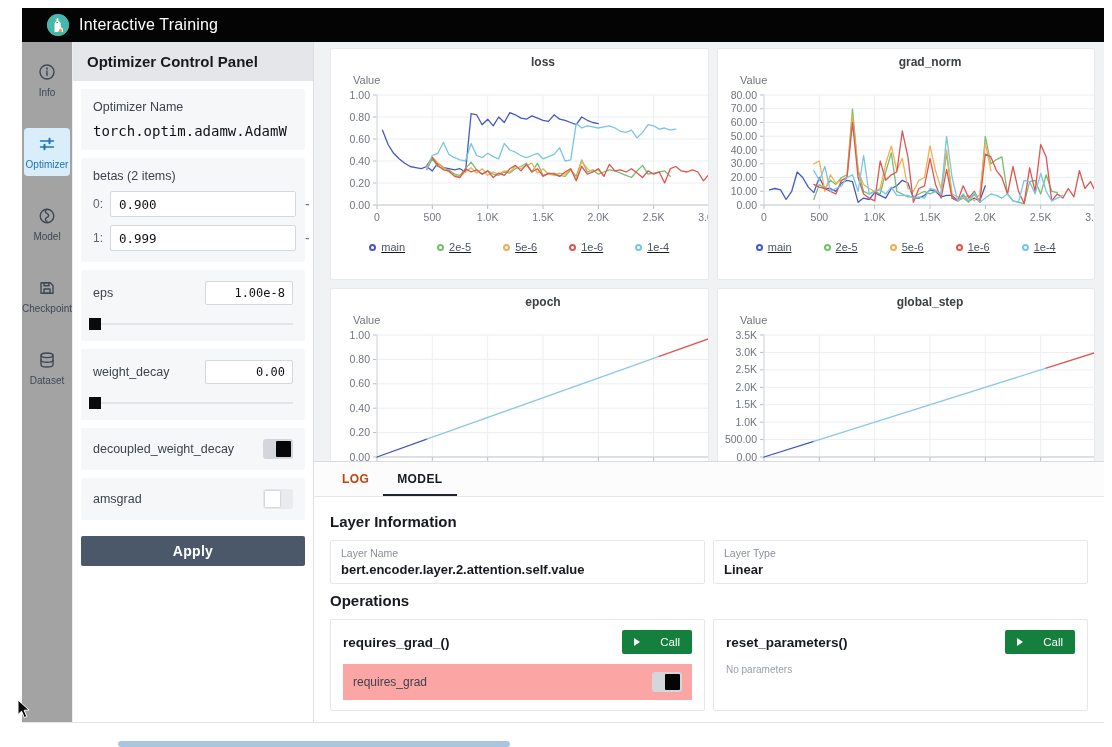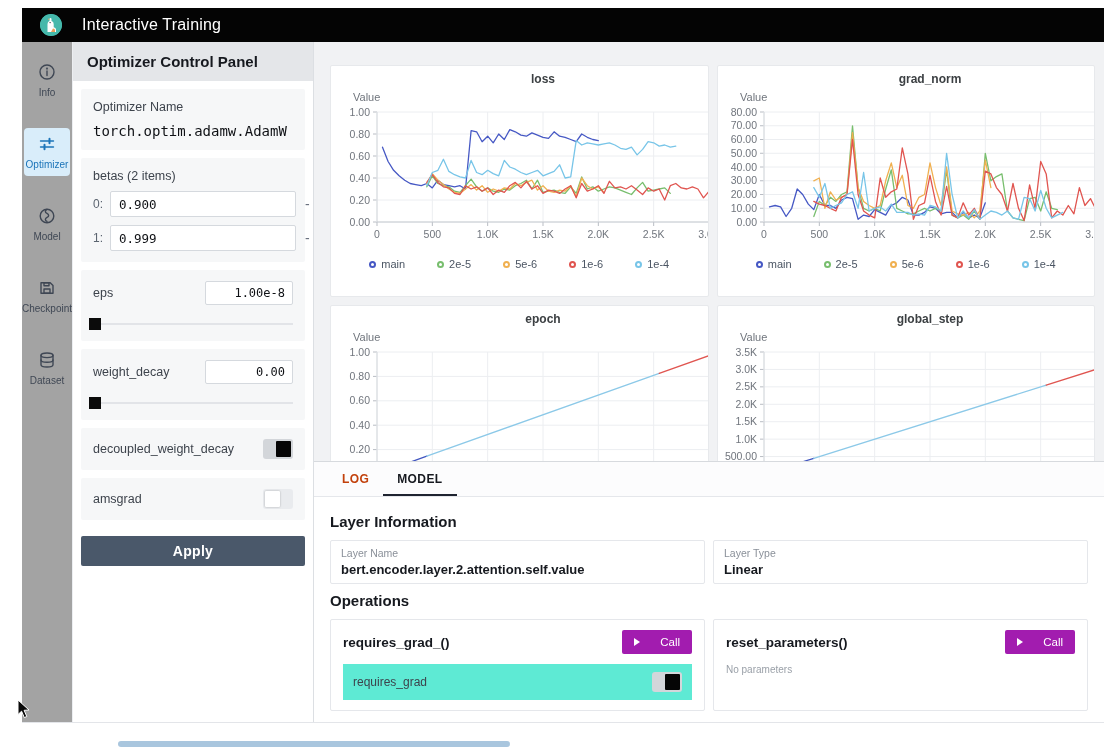--- a/index.html
+++ b/index.html
@@ -2,21 +2,21 @@
 <html><head>
 <meta charset="utf-8">
 <style>
   * { box-sizing: border-box; margin: 0; padding: 0; }
   html,body { width:1112px; height:747px; }
   body { position:relative; background:#fff; overflow:hidden;
          font-family:"Liberation Sans", sans-serif; color:#16191f; }
   .app { position:absolute; left:22px; top:8px; width:1082px; background:#fff; }
 
   
-  .header { height:34px; background:#040404; display:flex; align-items:center; padding:0 18px; gap:20px; }
+  .header { height:34px; background:#040404; display:flex; align-items:center; padding:0 25px; gap:10px; }
   .logo { width:22px; height:22px; border-radius:50%; background:#45b8ab; overflow:hidden; flex:0 0 auto; }
   .app-title { color:#fff; font-size:16px; font-weight:500; letter-spacing:.2px; }
 
   .body-row { display:flex; height:681px; border-bottom:1px solid #e3e5e9; }
 
   
   .sidebar { width:50px; padding-top:14px; display:flex; flex-direction:column; align-items:center; gap:24px; background:#a3a3a3; }
   .side-item { display:flex; flex-direction:column; align-items:center; gap:3px; width:46px; padding:6px 0; border-radius:4px; color:#3f4754; font-size:10px; cursor:pointer; }
   .side-item svg { stroke:currentColor; fill:none; stroke-width:1.4; stroke-linecap:round; stroke-linejoin:round; }
   .side-item.active { background:#d9edfa; color:#1b74b9; }
@@ -43,21 +43,21 @@
   .toggle { width:30px; height:20px; border-radius:3px; position:relative; cursor:pointer; flex:0 0 auto; }
   .toggle.off { background:#e9ebee; }
   .toggle.off::after { content:""; position:absolute; left:2px; top:2px; width:15px; height:16px; background:#fff; box-shadow:0 0 2px rgba(0,0,0,.3); border-radius:1px; }
   .toggle.on { background:#d3d6da; }
   .toggle.on::after { content:""; position:absolute; right:2px; top:2px; width:15px; height:16px; background:#050505; border-radius:1px; }
   .apply-btn { margin:16px 8px 0; height:30px; background:#4a586a; color:#fff; font-weight:bold; font-size:14px;
                border:none; border-radius:2px; letter-spacing:.3px; cursor:pointer; font-family:"Liberation Sans",sans-serif; }
 
   
   .main { flex:1; min-width:0; display:flex; flex-direction:column; background:#f1f2f4; }
-  .charts-viewport { height:419px; overflow:hidden; padding:23px 9px 0 16px; }
+  .charts-viewport { height:419px; overflow:hidden; padding:6px 9px 0 16px;text-decoration:underline; }
   .charts-grid { display:grid; grid-template-columns:1fr 1fr; gap:8px; }
   .chart-card { background:#fff; border:1px solid #e7e9ec; border-radius:2px; height:232px; overflow:hidden; position:relative; }
   .legend { display:flex; justify-content:center; gap:32px; margin-top:4px; }
   .legend-item { display:flex; align-items:center; gap:5px; font-size:11px; color:#4b5563; cursor:pointer; }
   .ring { width:7px; height:7px; border-radius:50%; border:2px solid; background:#fff; }
 
   
   .bottom-panel { flex:1; min-height:0; background:#fff; border-top:1px solid #d7dade; overflow:hidden; }
   .tabbar { display:flex; padding:0 14px; border-bottom:1px solid #e5e7eb; background:#fcfcfd; }
   .tab { padding:10px 14px 8px; font-size:12px; color:#c2410c; letter-spacing:.4px; border-bottom:2px solid transparent; cursor:pointer;font-weight:bold; }
@@ -65,24 +65,24 @@
   .panel-content { padding:8px 16px 0; }
   .section-title { font-size:15px; font-weight:600; color:#16191f; margin:8px 0 10px; }
   .info-grid { display:grid; grid-template-columns:1fr 1fr; gap:8px; }
   .info-box { border:1px solid #e5e7eb; border-radius:2px; padding:6px 10px; background:#fff; }
   .info-label { font-size:10.5px; color:#8a9099; }
   .info-value { font-size:13px; font-weight:bold; color:#16191f; margin-top:3px; }
   .ops-grid { display:grid; grid-template-columns:1fr 1fr; gap:8px; margin-bottom:8px; }
   .op-card { border:1px solid #e5e7eb; border-radius:2px; padding:10px 12px; background:#fff; min-height:80px; }
   .op-head { display:flex; justify-content:space-between; align-items:center; }
   .op-title { font-size:13.5px; font-weight:bold; color:#16191f; }
-  .call-btn { display:inline-flex; align-items:center; gap:20px; background:#a21caf; color:#fff; font-size:11.5px;
+  .call-btn { display:inline-flex; align-items:center; gap:20px; background:#15803d; color:#fff; font-size:11.5px;
               padding:6px 12px; border-radius:2px; border:none; cursor:pointer; font-family:"Liberation Sans",sans-serif; }
   .play-icon { width:0; height:0; border-left:6px solid #fff; border-top:4px solid transparent; border-bottom:4px solid transparent; }
-  .op-param-row { margin-top:10px; background:#5eead4; padding:8px 10px; display:flex; justify-content:space-between; align-items:center; font-size:12px; color:#3d434c; }
+  .op-param-row { margin-top:10px; background:#fca5a5; padding:8px 10px; display:flex; justify-content:space-between; align-items:center; font-size:12px; color:#3d434c; }
   .no-params { margin-top:10px; font-size:10px; color:#9aa0a8; }
 
   
   .h-scrollbar { position:absolute; left:118px; top:741px; width:392px; height:6px; background:#a9c6de; border-radius:3px; cursor:pointer; }
   .cursor-arrow { position:absolute; left:17px; top:699px; }
   svg text { font-family:"Liberation Sans", sans-serif; }
 </style>
 </head>
 <body>
 

